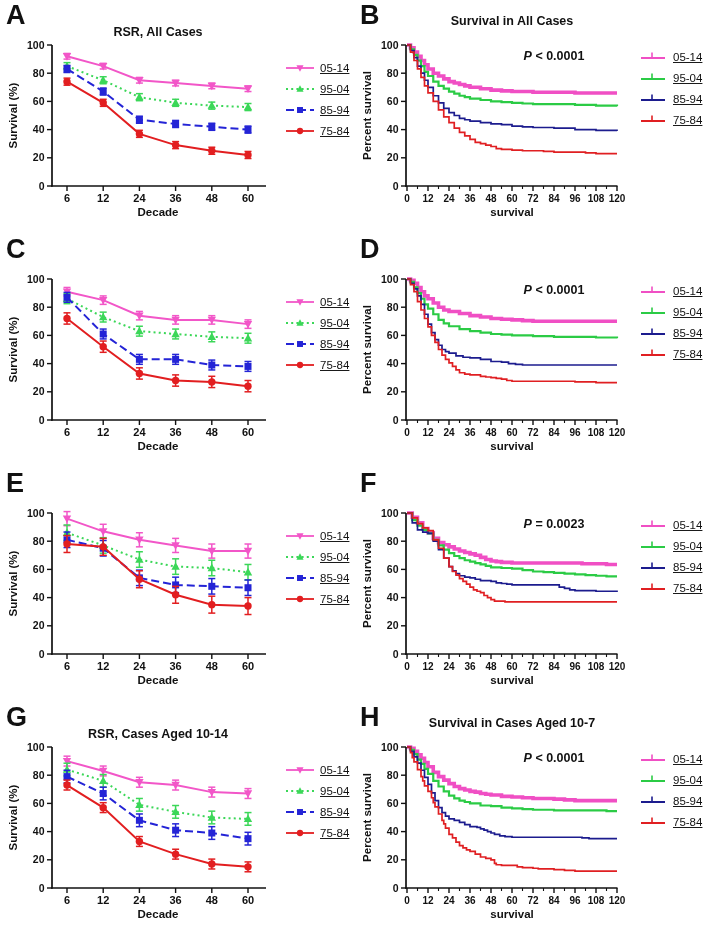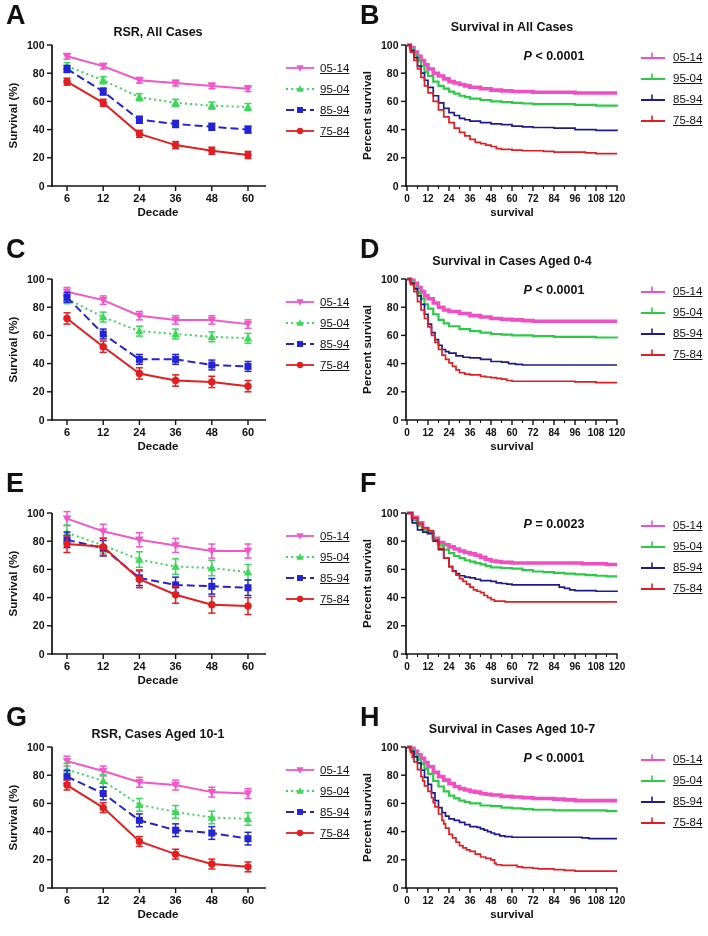--- a/index.html
+++ b/index.html
@@ -3,21 +3,21 @@
 <meta charset="utf-8">
 <style>
   html,body{margin:0;padding:0;background:#fff;}
   .figure{position:relative;width:708px;height:936px;background:#ffffff;
     font-family:"Liberation Sans", sans-serif;color:#1a1a1a;overflow:hidden;}
   .panel{position:absolute;width:354px;height:234px;}
   .letter{position:absolute;left:6px;top:0px;font-size:27px;font-weight:700;color:#111;}
   .title{position:absolute;left:27px;width:262px;margin:0;text-align:center;
     font-size:12.5px;font-weight:700;color:#111;}
   .panel.left .title{top:25px;}
-  .panel.right .title{top:20px;}
+  .panel.right .title{top:14px;}
   svg.plot{position:absolute;left:0;top:0;}
   .legend{position:absolute;display:flex;flex-direction:column;text-decoration:underline;}
   .panel.left .legend{left:285px;top:57px;}
   .panel.right .legend{left:284px;top:46px;}
   .legend-item{display:flex;align-items:center;gap:5px;height:21px;
     font-size:11.5px;font-weight:400;color:#111;white-space:nowrap;}
 </style>
 </head>
 <body>
 
@@ -467,21 +467,20 @@
             <line x1="1" y1="7" x2="29" y2="7" stroke="#E21E20" stroke-width="1.8" stroke-dasharray=""></line>
             <circle cx="15" cy="7" r="3.145" fill="#E21E20"></circle>
           </svg>
           <span>75-84</span>
         </div>
       </div>
   </section>
 
   <section class="panel right" style="left:354px;top:234px">
     <span class="letter">D</span>
-    <h3 class="title">Survival in Cases Aged 0-4</h3>
     <svg class="plot" width="354" height="234">
         <g>
           <line x1="52" y1="45" x2="52" y2="186.8" stroke="#111" stroke-width="1.7"></line>
           <line x1="51.2" y1="186" x2="263.5" y2="186" stroke="#111" stroke-width="1.7"></line>
           <line x1="47" y1="186" x2="52" y2="186" stroke="#111" stroke-width="1.4"></line>
           <text x="44.5" y="189.6" text-anchor="end" fill="#111" font-family="&quot;Liberation Sans&quot;, sans-serif" font-size="10.5" font-weight="700">0</text>
           <line x1="47" y1="157.8" x2="52" y2="157.8" stroke="#111" stroke-width="1.4"></line>
           <text x="44.5" y="161.4" text-anchor="end" fill="#111" font-family="&quot;Liberation Sans&quot;, sans-serif" font-size="10.5" font-weight="700">20</text>
           <line x1="47" y1="129.6" x2="52" y2="129.6" stroke="#111" stroke-width="1.4"></line>
           <text x="44.5" y="133.2" text-anchor="end" fill="#111" font-family="&quot;Liberation Sans&quot;, sans-serif" font-size="10.5" font-weight="700">40</text>
@@ -840,21 +839,21 @@
             <line x1="3" y1="8" x2="27" y2="8" stroke="#E01F22" stroke-width="2"></line>
             <line x1="14" y1="2.5" x2="14" y2="8" stroke="#E01F22" stroke-width="1.6"></line>
           </svg>
           <span>75-84</span>
         </div>
       </div>
   </section>
 
   <section class="panel left" style="left:0;top:702px">
     <span class="letter">G</span>
-    <h3 class="title">RSR, Cases Aged 10-1</h3>
+    <h3 class="title">RSR, Cases Aged 10-14</h3>
     <svg class="plot" width="354" height="234">
         <g>
           <line x1="52" y1="45" x2="52" y2="186.8" stroke="#111" stroke-width="1.7"></line>
           <line x1="51.2" y1="186" x2="266" y2="186" stroke="#111" stroke-width="1.7"></line>
           <line x1="47" y1="186" x2="52" y2="186" stroke="#111" stroke-width="1.4"></line>
           <text x="44.5" y="189.6" text-anchor="end" fill="#111" font-family="&quot;Liberation Sans&quot;, sans-serif" font-size="10.5" font-weight="700">0</text>
           <line x1="47" y1="157.8" x2="52" y2="157.8" stroke="#111" stroke-width="1.4"></line>
           <text x="44.5" y="161.4" text-anchor="end" fill="#111" font-family="&quot;Liberation Sans&quot;, sans-serif" font-size="10.5" font-weight="700">20</text>
           <line x1="47" y1="129.6" x2="52" y2="129.6" stroke="#111" stroke-width="1.4"></line>
           <text x="44.5" y="133.2" text-anchor="end" fill="#111" font-family="&quot;Liberation Sans&quot;, sans-serif" font-size="10.5" font-weight="700">40</text>

